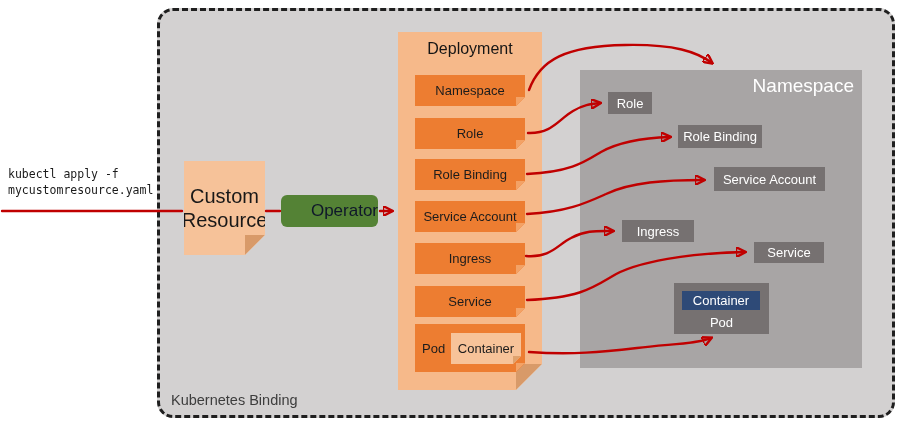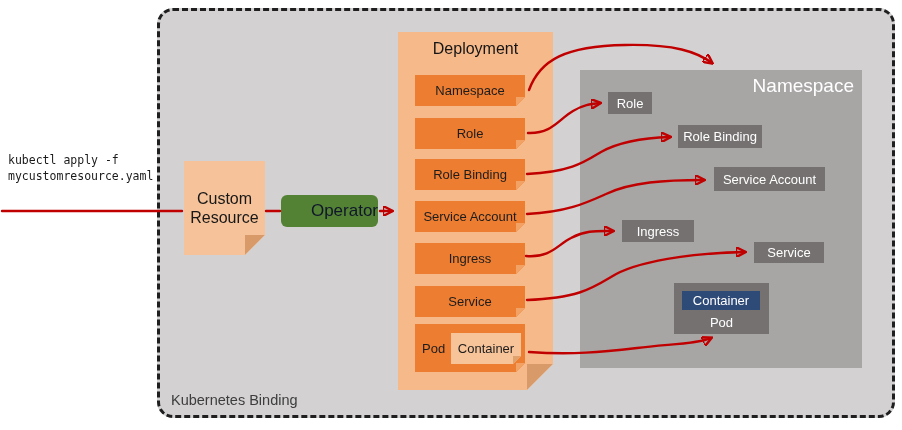--- a/index.html
+++ b/index.html
@@ -11,44 +11,44 @@
   .cluster{
     position:absolute;left:157px;top:8px;width:738px;height:410px;
     background:#d3d1d1;border:3px dashed #1f1f1f;border-radius:16px;
     box-sizing:border-box;
   }
   .cluster-label{
     position:absolute;left:11px;bottom:7px;font-size:14.5px;color:#3d3d3d;
   }
   
   .cli{
-    position:absolute;left:8px;top:152px;
+    position:absolute;left:8px;top:166px;
     font-family:"DejaVu Sans Mono","Liberation Mono",monospace;
     font-size:11.5px;line-height:16px;color:#1a1a1a;white-space:pre;
   }
   
   .note{position:absolute;box-sizing:border-box;}
   .fold{position:absolute;right:0;bottom:0;clip-path:polygon(0 0,100% 0,0 100%);}
   
   .custom-res{
     left:184px;top:161px;width:81px;height:94px;background:#f6c299;
     clip-path:polygon(0 0,100% 0,100% calc(100% - 20px),calc(100% - 20px) 100%,0 100%);
     display:flex;align-items:center;justify-content:center;text-align:center;
-    font-size:16px;line-height:1.2;color:#181818;z-index:2;
+    font-size:20px;line-height:1.2;color:#181818;z-index:2;
   }
   .custom-res .fold{width:20px;height:20px;background:#d89a69;}
   
   .operator{
     position:absolute;left:281px;top:195px;width:97px;height:32px;
     background:#548235;border-radius:6px;display:flex;align-items:center;
     justify-content:flex-end;color:#0f172a;font-size:17px;z-index:2;
   }
   
   .deployment{
-    position:absolute;left:398px;top:32px;width:155px;height:358px;
+    position:absolute;left:398px;top:32px;width:144px;height:358px;
     background:#f6b98a;z-index:1;
     clip-path:polygon(0 0,100% 0,100% calc(100% - 26px),calc(100% - 26px) 100%,0 100%);
   }
   .deployment > .fold{width:26px;height:26px;background:#d89a69;z-index:1;}
   .deployment-title{
     position:absolute;top:8px;left:0;width:100%;text-align:center;
     font-size:16px;color:#151515;
   }
   .dep-item{
     position:absolute;left:17px;width:110px;height:31px;background:#ed7d31;

